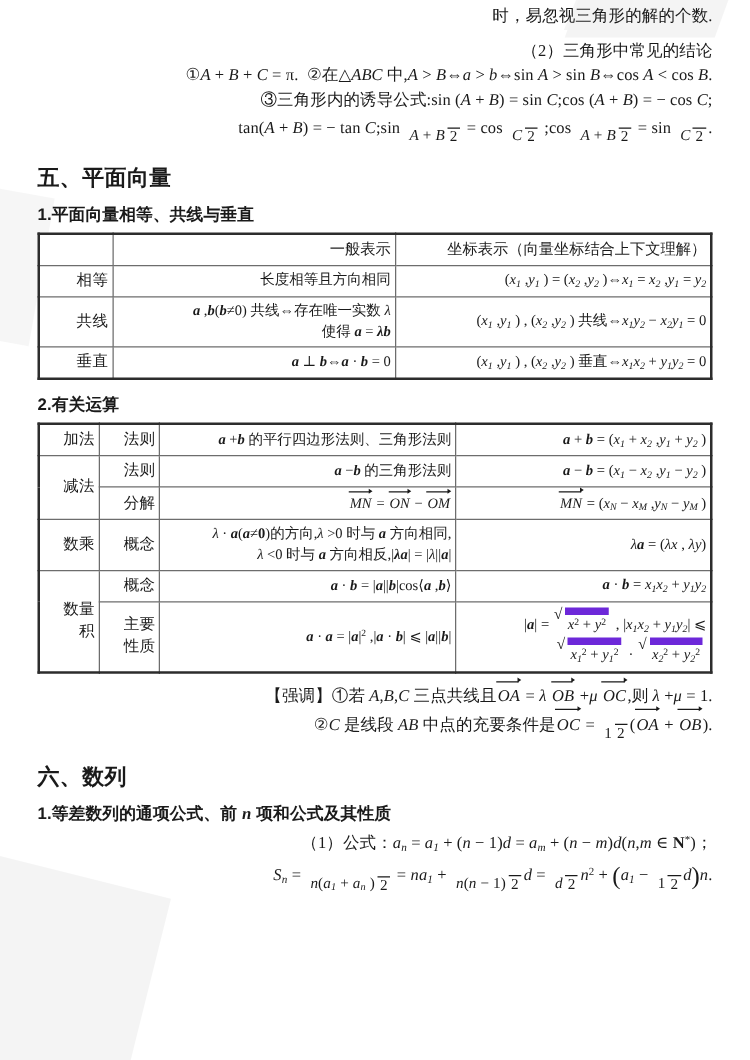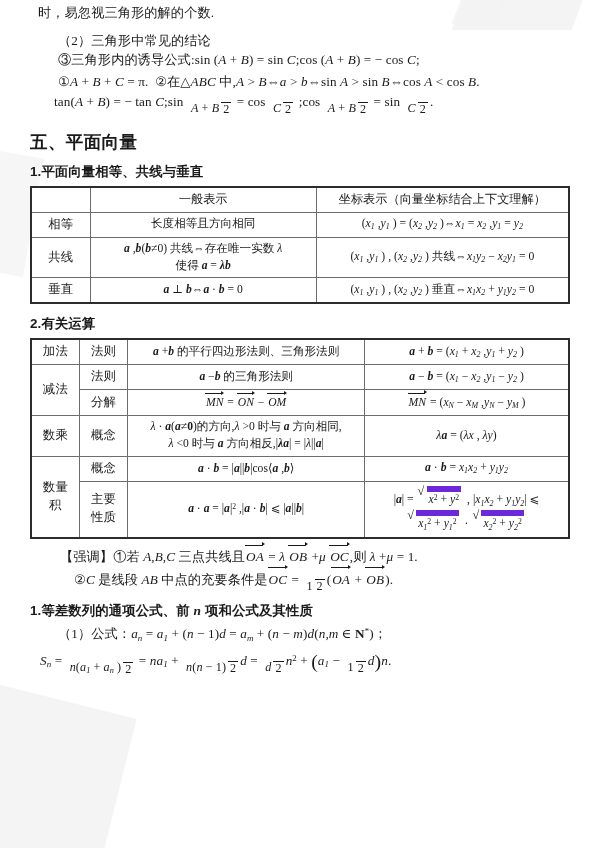--- a/index.html
+++ b/index.html
@@ -56,20 +56,21 @@
   }
   .content { position: relative; z-index: 2; }
 
   
   .line {
     font-size: 13.2px;
     line-height: 1.42;
     margin: 0;
     white-space: nowrap;
     letter-spacing: .1px;
+    text-align: right;
   }
   .indent { padding-left: 28px; }
   .indent2 { padding-left: 22px; }
 
   
   .it { font-style: italic; }
   .bit { font-style: italic; font-weight: bold; }
   .up { font-style: normal; }
   .bb { font-weight: bold; font-family: "Liberation Serif", serif; }
   sub { font-size: .68em; vertical-align: -.28em; font-style: italic;}
@@ -148,21 +149,21 @@
   
   table.vt {
     border-collapse: collapse;
     width: 100%;
     table-layout: fixed;
     font-size: 11.6px;
     background: #fff;
   }
   table.vt td, table.vt th {
     border: 1px solid #6d6d6d;
-    text-align: center;
+    text-align: right;
     vertical-align: middle;
     padding: 3px 3px;
     font-weight: normal;
     line-height: 1.45;
   }
   table.vt { border: 2px solid #2c2c2c; }
   .hdr {
     font-family: "Liberation Sans", sans-serif;
     font-weight: bold;
     font-size: 12.2px;
@@ -185,27 +186,27 @@
   <div class="wm wm-tr2"></div>
   <div class="wm wm-bl"></div>
   <div class="wm wm-ml"></div>
 
   <div class="content">
 
     <p class="line" style="padding-left:8px;margin-bottom:9px;">时，易忽视三角形的解的个数.</p>
 
     <p class="line indent" style="margin-bottom:1px;">（2）三角形中常见的结论</p>
 
-    <p class="line indent" style="margin-bottom:3px;">
-      <span>③</span>三角形内的诱导公式:sin (<span class="it">A</span> + <span class="it">B</span>) = sin <span class="it">C</span>;cos (<span class="it">A</span> + <span class="it">B</span>) = − cos <span class="it">C</span>;
-    </p>
-
     <p class="line indent" style="margin-bottom:1px;">
       <span>①</span><span class="it">A</span> + <span class="it">B</span> + <span class="it">C</span> = π.&nbsp;
       <span>②</span>在△<span class="it">ABC</span> 中,<span class="it">A</span> &gt; <span class="it">B</span>⇔<span class="it">a</span> &gt; <span class="it">b</span>⇔sin <span class="it">A</span> &gt; sin <span class="it">B</span>⇔cos <span class="it">A</span> &lt; cos <span class="it">B</span>.
+    </p>
+
+    <p class="line indent" style="margin-bottom:3px;">
+      <span>③</span>三角形内的诱导公式:sin (<span class="it">A</span> + <span class="it">B</span>) = sin <span class="it">C</span>;cos (<span class="it">A</span> + <span class="it">B</span>) = − cos <span class="it">C</span>;
     </p>
 
     <p class="line indent2" style="margin-bottom:2px;padding-left:24px;">
       tan(<span class="it">A</span> + <span class="it">B</span>) = − tan <span class="it">C</span>;sin
       <span class="frac">
           <span class="num"><span class="it">A</span> + <span class="it">B</span></span>
           <span class="den">2</span>
         </span>
       = cos <span class="frac">
           <span class="num"><span class="it">C</span></span>
@@ -347,20 +348,21 @@
       <span>【强调】</span><span>①</span>若 <span class="it">A</span>,<span class="it">B</span>,<span class="it">C</span> 三点共线且<span class="vec">OA</span> = <span class="it">λ</span> <span class="vec">OB</span> +<span class="it">μ</span> <span class="vec">OC</span>,则 <span class="it">λ</span> +<span class="it">μ</span> = 1.
     </p>
     <p class="line indent" style="margin-bottom:2px;padding-left:44px;">
       <span>②</span><span class="it">C</span> 是线段 <span class="it">AB</span> 中点的充要条件是<span class="vec">OC</span> =
       <span class="frac">
           <span class="num">1</span>
           <span class="den">2</span>
         </span>(<span class="vec">OA</span> + <span class="vec">OB</span>).
     </p>
 
+    <h2 class="sec" style="margin-top:16px;margin-bottom:8px;">六、数列</h2>
 
     <h3 class="sub">
       <span>1.</span><span>等差数列的通项公式、前 </span><span class="it">n</span><span> 项和公式及其性质</span>
     </h3>
 
     <p class="line indent" style="margin-bottom:3px;">
       <span>（1）公式：</span><span class="it">a</span><sub>n</sub> = <span class="it">a</span><sub>1</sub> + (<span class="it">n</span> − 1)<span class="it">d</span> = <span class="it">a</span><sub>m</sub> + (<span class="it">n</span> − <span class="it">m</span>)<span class="it">d</span>(<span class="it">n</span>,<span class="it">m</span> ∈ <span class="bb up">N</span><sup>*</sup>)；
     </p>
 
     <p class="line" style="padding-left:10px;margin-bottom:3px;">

